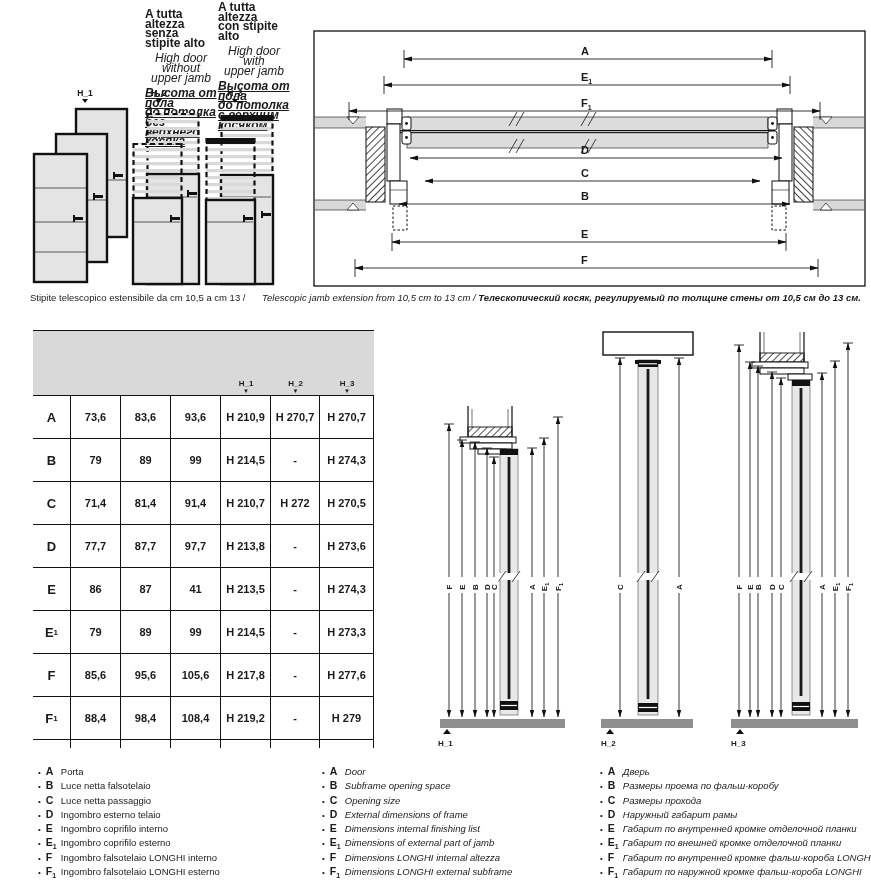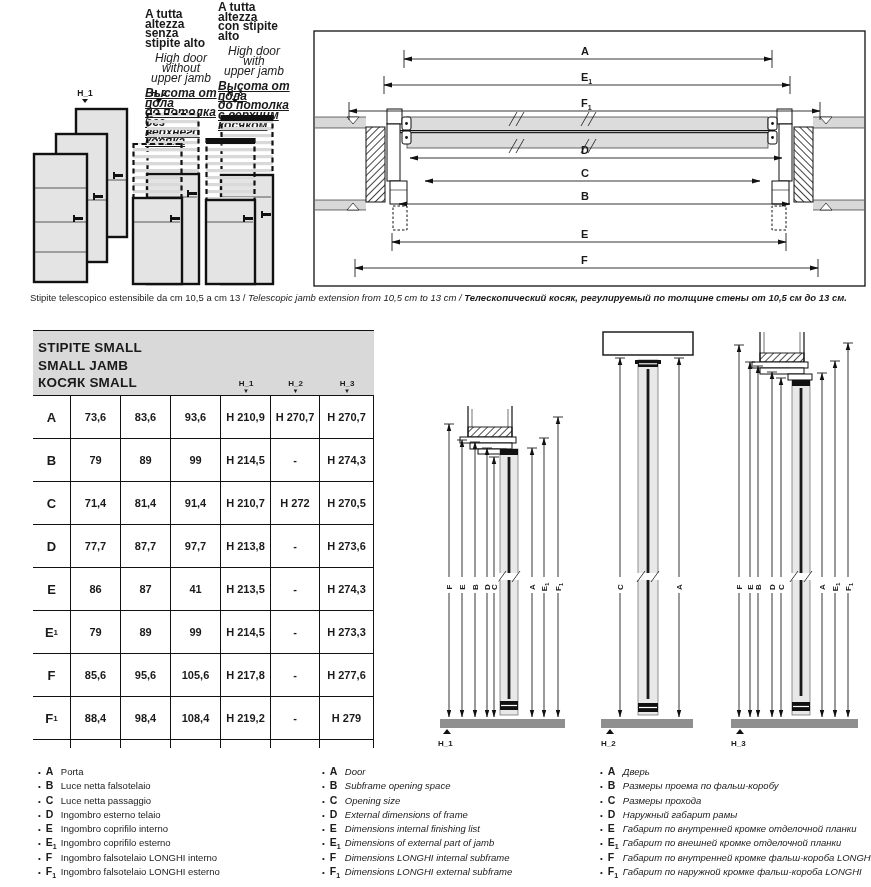--- a/index.html
+++ b/index.html
@@ -9,21 +9,21 @@
 
   
   .intro{font-size:12px;line-height:9.6px;width:72px;}
   .intro .it{font-weight:bold;white-space:pre-line;}
   .intro .en{font-style:italic;margin-top:6px;white-space:pre-line;text-align:center;}
   .intro .ru{font-style:italic;font-weight:bold;margin-top:6px;white-space:pre-line;text-decoration:underline;}
 
   
   .caption{left:30px;top:292px;width:838px;font-size:9.5px;}
   .cap-it{font-weight:normal;}
-  .cap-en{font-style:italic;}
+  .cap-en{font-style:italic;margin-left:14px;}
   .cap-ru{font-style:italic;font-weight:bold;}
 
   
   .jtable{left:33px;top:330px;width:341px;border-top:1.6px solid #111;}
   .jt-grid{display:grid;grid-template-columns:38px 50px 50px 50px 50px 49px 54px;}
   .jt-head{grid-column:1/-1;display:grid;grid-template-columns:38px 50px 50px 50px 50px 49px 54px;
            background:#d9d9d9;height:64px;border-bottom:1px solid #111;}
   .jt-title{grid-column:1/5;font-size:13.5px;font-weight:bold;line-height:17.5px;
             white-space:pre-line;padding:8px 0 0 5px;letter-spacing:.2px;}
   .jt-h{display:flex;flex-direction:column;align-items:center;justify-content:flex-end;
@@ -261,23 +261,20 @@
     <text class="dlbl" x="268" y="234">F</text>
   </g>
 </svg>
 
 <div class="abs caption">
   <span class="cap-it">Stipite telescopico estensibile da cm 10,5 a cm 13 / </span><span class="cap-en">Telescopic jamb extension from 10,5 cm to 13 cm / </span><span class="cap-ru">Телескопический косяк, регулируемый по толщине стены от 10,5 см до 13 см.</span>
 </div>
 
 <div class="abs jtable jt-grid">
   <div class="jt-head">
-    <div class="jt-title">STIPITE SMALL
-SMALL JAMB
-КОСЯК SMALL</div>
     <div class="jt-h" style="grid-column:5">
       <span>H_1</span>
       <span class="tri">▼</span>
     </div>
     <div class="jt-h" style="grid-column:6">
       <span>H_2</span>
       <span class="tri">▼</span>
     </div>
     <div class="jt-h" style="grid-column:7">
       <span>H_3</span>
@@ -613,21 +610,21 @@
       <span class="lg-t">Dimensions internal finishing list</span>
     </div>
   <div class="lg-item">
       <span class="lg-b">•</span>
       <span class="lg-l"><span>E</span><sub>1</sub></span>
       <span class="lg-t">Dimensions of external part of jamb</span>
     </div>
   <div class="lg-item">
       <span class="lg-b">•</span>
       <span class="lg-l"><span>F</span><sub></sub></span>
-      <span class="lg-t">Dimensions LONGHI internal subframe</span>
+      <span class="lg-t">Dimensions LONGHI internal altezza</span>
     </div>
   <div class="lg-item">
       <span class="lg-b">•</span>
       <span class="lg-l"><span>F</span><sub>1</sub></span>
       <span class="lg-t">Dimensions LONGHI external subframe</span>
     </div>
 </div>
 
 <div class="abs legend ru" style="left:600px;">
   <div class="lg-item">

